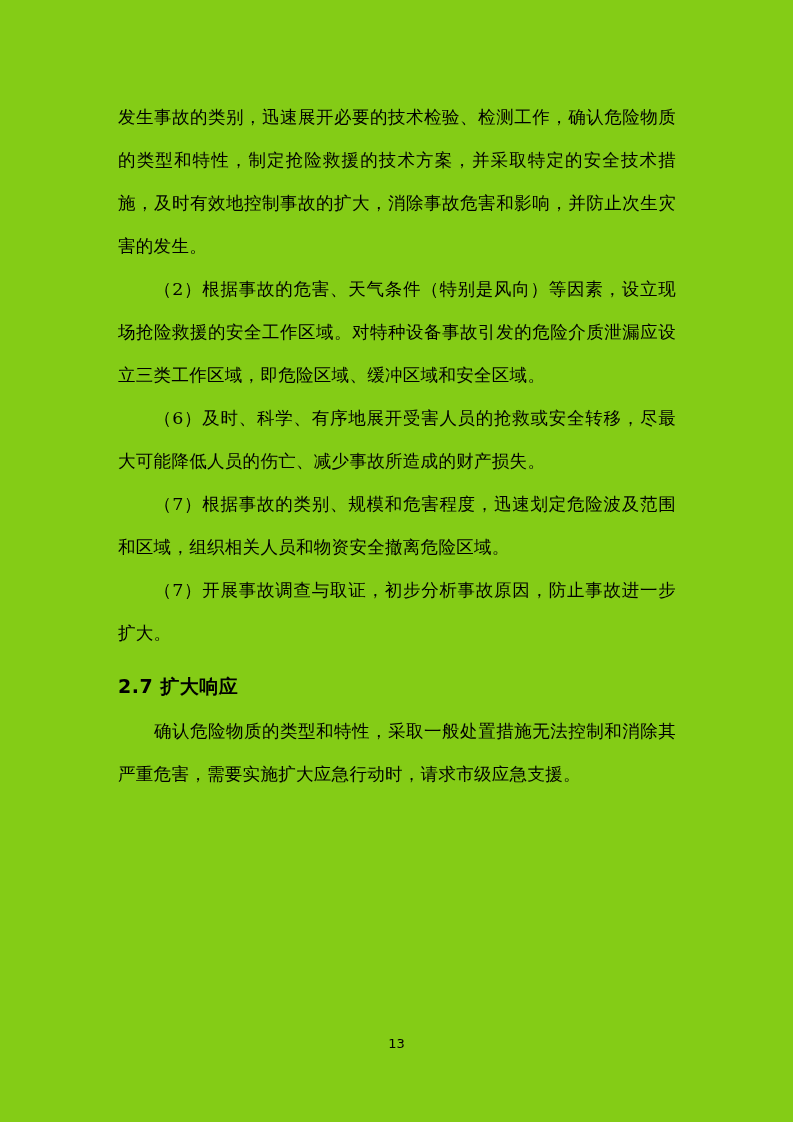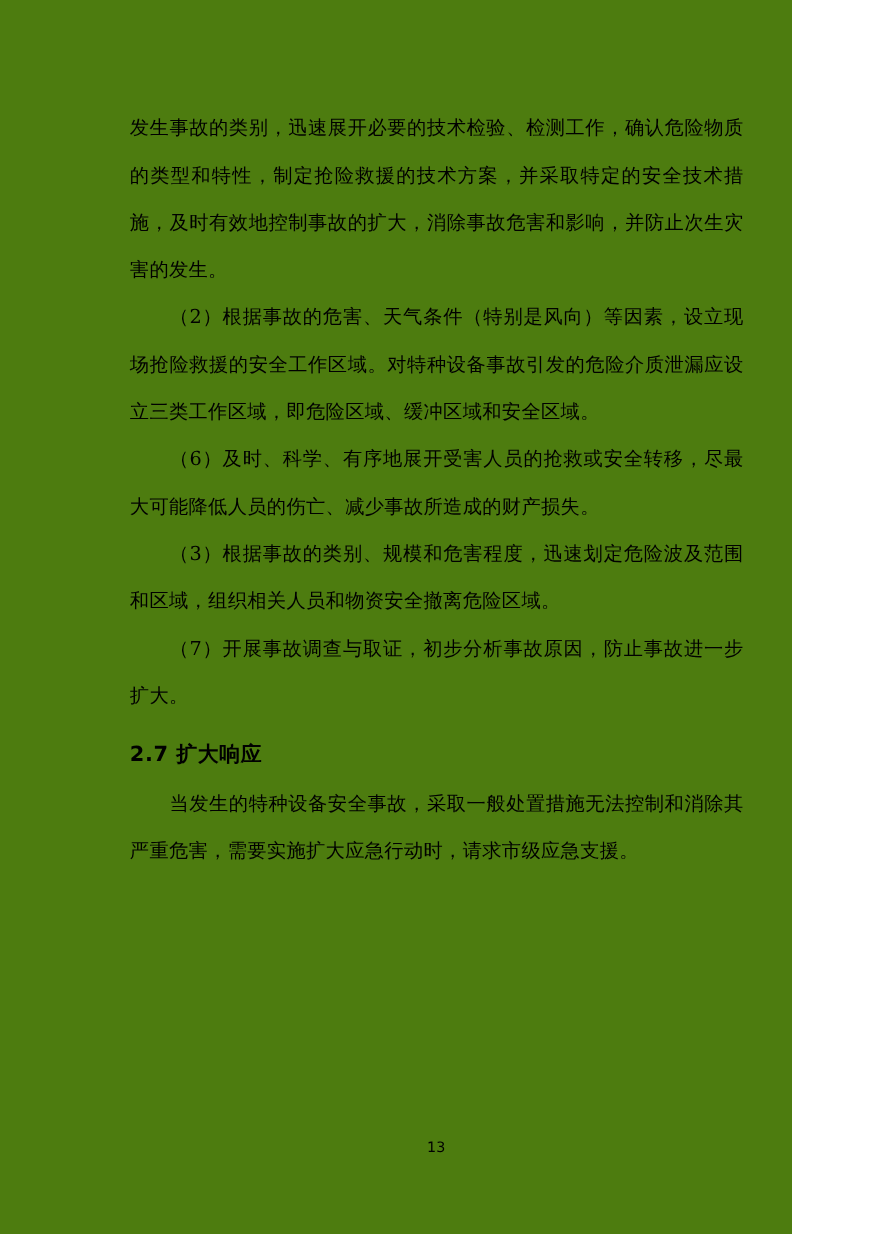--- a/index.html
+++ b/index.html
@@ -12,23 +12,23 @@
     background: #ffffff;
     font-family: "DejaVu Serif", "Liberation Serif", serif;
     color: #000000;
     position: relative;
     overflow: hidden;
   }
   .page {
     position: absolute;
     top: 0;
     left: 0;
-    width: 720px;
+    width: 793px;
     height: 1122px;
-    background: #4d7c0f;
+    background: #84cc16;
   }
   .content {
     position: absolute;
     left: 118px;
     top: 96px;
     width: 558px;
   }
   .para {
     font-size: 17.5px;
     line-height: 43px;
@@ -63,19 +63,19 @@
   }
 </style>
 </head>
 <body>
 
 <div class="page">
   <div class="content">
     <p class="para">发生事故的类别，迅速展开必要的技术检验、检测工作，确认危险物质的类型和特性，制定抢险救援的技术方案，并采取特定的安全技术措施，及时有效地控制事故的扩大，消除事故危害和影响，并防止次生灾害的发生。</p>
     <p class="para indent2">（2）根据事故的危害、天气条件（特别是风向）等因素，设立现场抢险救援的安全工作区域。对特种设备事故引发的危险介质泄漏应设立三类工作区域，即危险区域、缓冲区域和安全区域。</p>
     <p class="para indent2">（6）及时、科学、有序地展开受害人员的抢救或安全转移，尽最大可能降低人员的伤亡、减少事故所造成的财产损失。</p>
-    <p class="para indent2">（3）根据事故的类别、规模和危害程度，迅速划定危险波及范围和区域，组织相关人员和物资安全撤离危险区域。</p>
+    <p class="para indent2">（7）根据事故的类别、规模和危害程度，迅速划定危险波及范围和区域，组织相关人员和物资安全撤离危险区域。</p>
     <p class="para indent2">（7）开展事故调查与取证，初步分析事故原因，防止事故进一步扩大。</p>
     <h2 class="heading">2.7 扩大响应</h2>
-    <p class="para indent2 section-gap">当发生的特种设备安全事故，采取一般处置措施无法控制和消除其严重危害，需要实施扩大应急行动时，请求市级应急支援。</p>
+    <p class="para indent2 section-gap">确认危险物质的类型和特性，采取一般处置措施无法控制和消除其严重危害，需要实施扩大应急行动时，请求市级应急支援。</p>
   </div>
   <div class="page-number">13</div>
 </div>
 
 </body></html>

